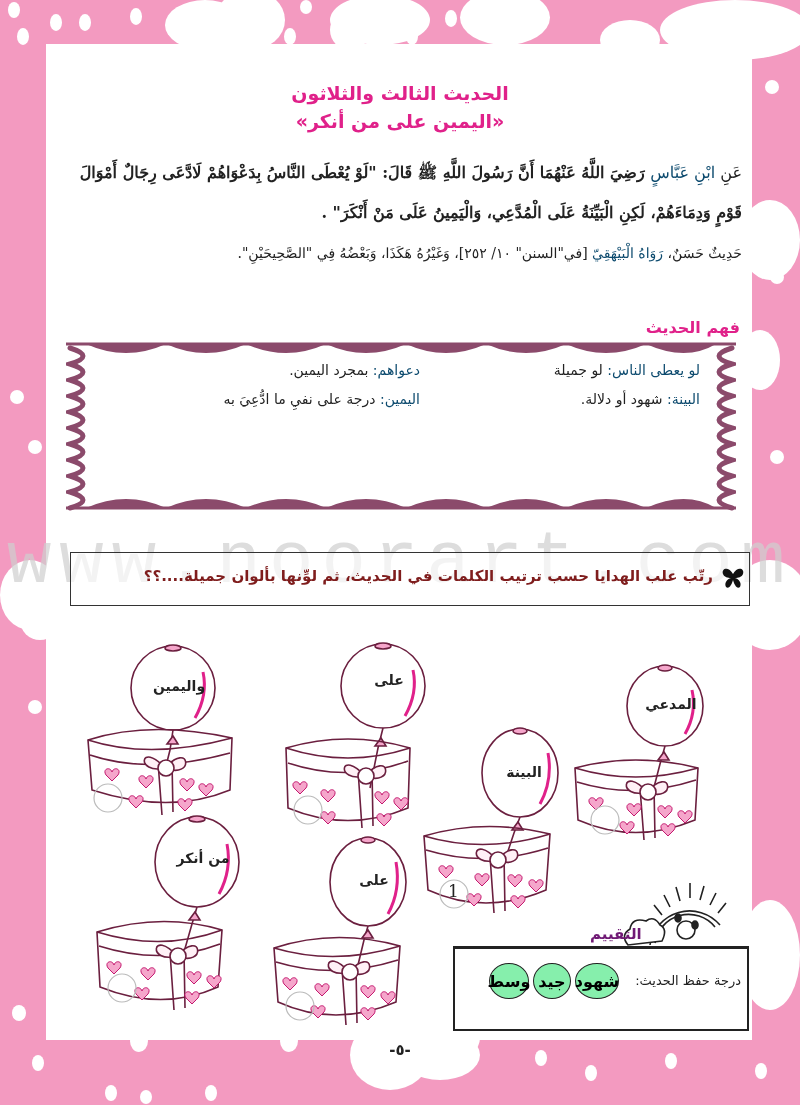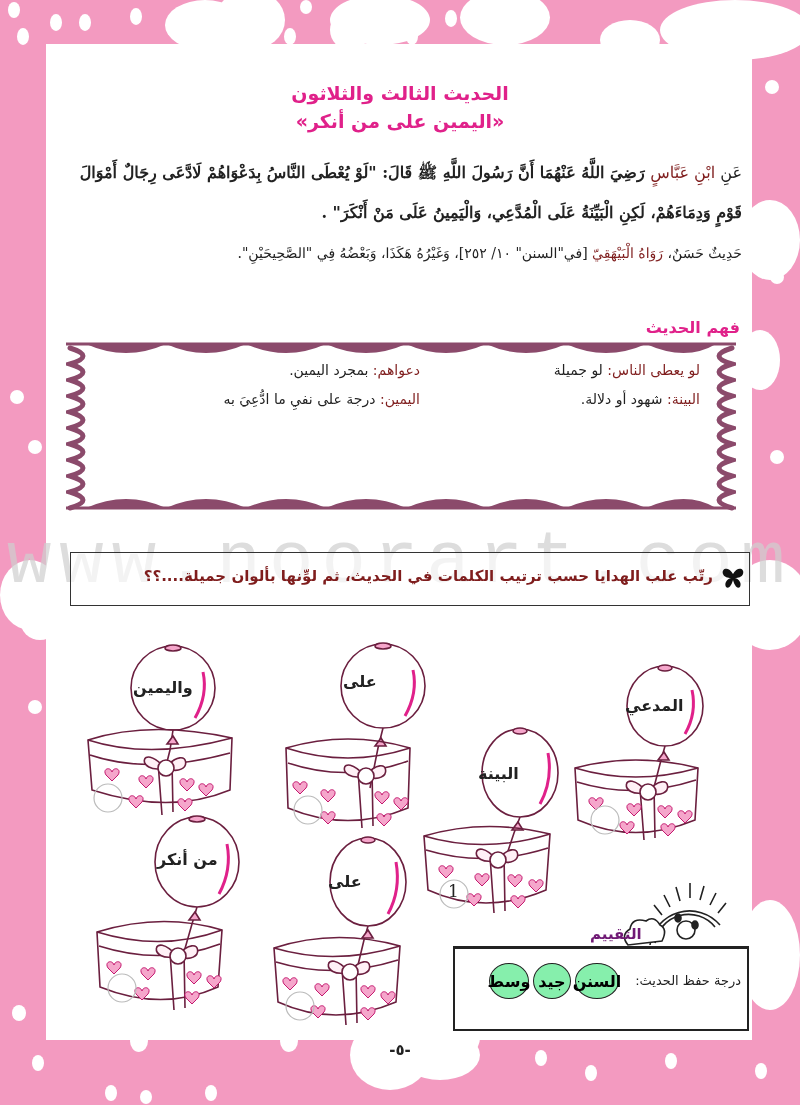--- a/index.html
+++ b/index.html
@@ -3,34 +3,34 @@
 <meta charset="utf-8">
 <style>
   html, body { margin:0; padding:0; }
   body { width:800px; height:1105px; position:relative; overflow:hidden; background:#f39ac0; font-family:"DejaVu Sans", sans-serif; }
   .bg-dot { position:absolute; background:#fff; border-radius:50%; }
   .panel { position:absolute; left:46px; top:44px; width:706px; height:996px; background:#fff; }
   .blob { position:absolute; background:#fff; border-radius:50%; }
   .rtl { direction:rtl; }
   .title { position:absolute; left:0; width:800px; text-align:center; color:#e0218a; font-weight:bold; font-size:19px; }
   .hadith { position:absolute; right:58px; left:60px; font-family:"DejaVu Serif", serif; font-size:16px; color:#222; direction:rtl; text-align:justify; }
-  .pink { color:#7f1d1d; }
+  .pink { color:#0c4a6e; }
   .section-title { position:absolute; right:60px; top:318px; color:#e0218a; font-weight:bold; font-size:16px; direction:rtl; }
   .frame { position:absolute; left:66px; top:340px; width:670px; height:172px; }
   .frame-inner { position:absolute; left:36px; right:36px; top:18px; bottom:18px; direction:rtl; font-size:14px; color:#222; }
   .defrow { position:absolute; right:0; left:0; height:20px; }
   .def { position:absolute; white-space:nowrap; }
   .para { position:absolute; right:30px; left:20px; line-height:30px; text-align:justify; }
   .watermark { position:absolute; left:0; top:520px; width:800px; font-family:"Liberation Mono", monospace; font-size:74px; color:#cfcfcf; letter-spacing:8px; opacity:0.7; white-space:nowrap; text-align:center; pointer-events:none; }
   .instr { position:absolute; left:70px; top:552px; width:680px; height:54px; border:1.5px solid #333; background:rgba(255,255,255,0.65); direction:rtl; box-sizing:border-box; }
   .instr-text { position:absolute; right:36px; top:14px; font-size:15px; font-weight:bold; color:#7f1d1d; }
   .butterfly { position:absolute; right:4px; top:13px; width:24px; height:24px; }
   .gift { position:absolute; width:160px; height:230px; }
   .gift svg { position:absolute; left:0; top:0; }
-  .balloon-label { position:absolute; font-weight:bold; font-size:16px; color:#222; text-align:left; width:92px; direction:rtl; }
+  .balloon-label { position:absolute; font-weight:bold; font-size:14px; color:#222; text-align:center; width:92px; direction:rtl; }
   .circle-num { position:absolute; font-family:"DejaVu Serif", serif; font-size:17px; color:#222; }
   .eval-box { position:absolute; left:453px; top:946px; width:296px; height:85px; border:2.5px solid #222; border-top-width:3px; box-sizing:border-box; background:#fff; direction:rtl; }
   .eval-label { position:absolute; right:6px; top:24px; font-size:13px; color:#222; white-space:nowrap; }
   .oval { position:absolute; top:14px; height:36px; border:1.5px solid #222; border-radius:50%; font-size:16px; font-weight:bold; display:flex; align-items:center; justify-content:center; box-sizing:border-box; background:#86efac; }
   .eval-title { position:absolute; left:590px; top:925px; color:#701a75; font-weight:bold; font-size:15px; }
   .page-num { position:absolute; left:0; width:800px; top:1041px; text-align:center; font-weight:bold; font-size:15px; color:#222; }
 </style>
 </head>
 <body>
 
@@ -310,18 +310,18 @@
     <circle cx="66" cy="65" r="9"></circle>
     <ellipse cx="58" cy="53" rx="3" ry="4" fill="#222"></ellipse>
     <ellipse cx="75" cy="60" rx="3" ry="4" fill="#222"></ellipse>
     <path d="M8 80 Q0 70 10 64 Q12 52 26 56 Q34 50 40 60 Q48 64 42 76 Z" fill="#fff"></path>
   </g>
 </svg>
 <div class="eval-title rtl">التقييم</div>
 
 <div class="eval-box">
   <div class="eval-label">درجة حفظ الحديث:</div>
-  <div class="oval" style="right:128px;width:44px;">السنن</div>
+  <div class="oval" style="right:128px;width:44px;">شهود</div>
   <div class="oval" style="right:176px;width:38px;">جيد</div>
   <div class="oval" style="right:218px;width:40px;">وسط</div>
 </div>
 
 <div class="page-num">-٥-</div>
 
 </body></html>

